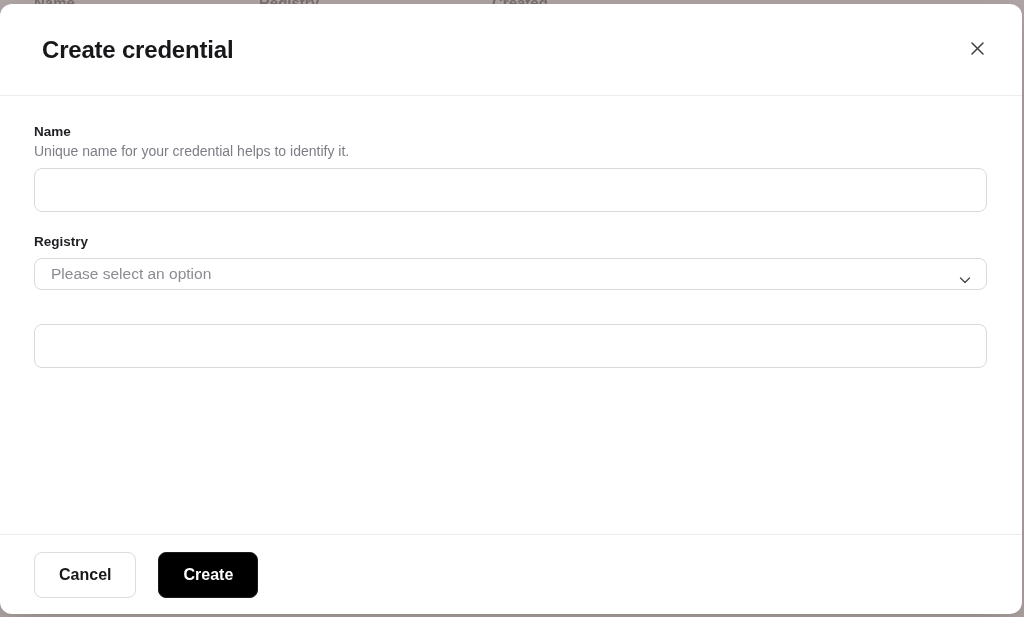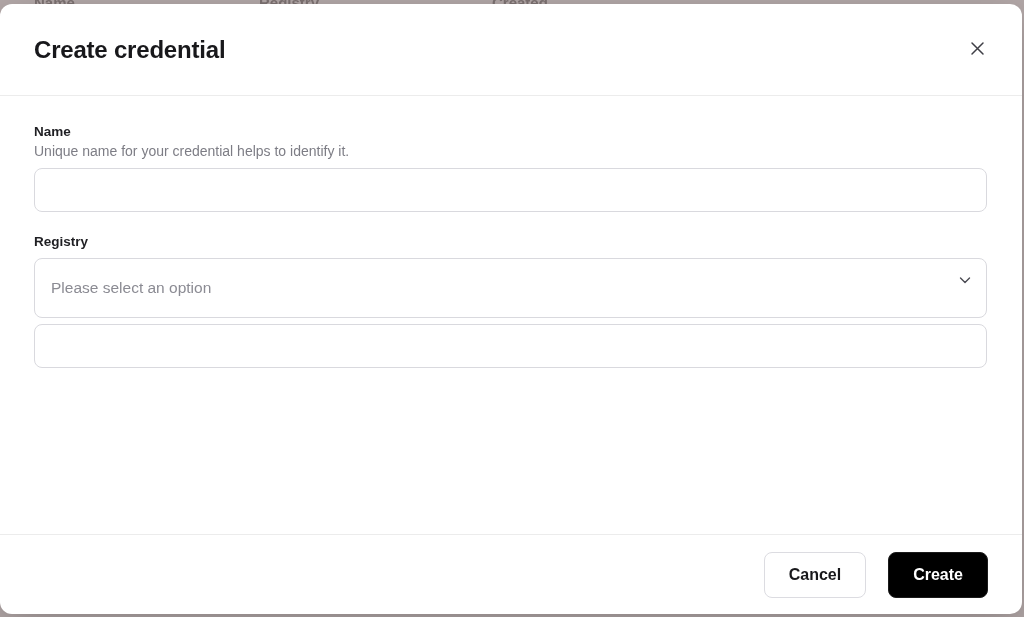--- a/index.html
+++ b/index.html
@@ -64,20 +64,21 @@
     align-items: center;
     justify-content: space-between;
     padding: 0 28px 0 34px;
     box-sizing: border-box;
   }
   .modal-title {
     font-size: 24px;
     font-weight: 700;
     color: #18181b;
     letter-spacing: -0.2px;
+    margin-left: 8px;
   }
   .close-btn {
     width: 34px;
     height: 34px;
     border: none;
     background: transparent;
     border-radius: 6px;
     display: flex;
     align-items: center;
     justify-content: center;
@@ -126,21 +127,21 @@
   }
   .text-input::placeholder { color: #9b9ba3; }
 
   .select-wrap {
     position: relative;
     width: 953px;
     height: 44px;
   }
   .select-box {
     width: 953px;
-    height: 60px;
+    height: 32px;
     box-sizing: border-box;
     border: 1px solid #d9d9de;
     border-radius: 8px;
     background: #ffffff;
     padding: 0 40px 0 16px;
     display: flex;
     align-items: center;
     font-size: 15.5px;
     color: #8b8b93;
     cursor: pointer;
@@ -154,21 +155,21 @@
     pointer-events: none;
     display: flex;
   }
 
   .modal-footer {
     flex: 0 0 80px;
     height: 80px;
     border-top: 1px solid #ececec;
     display: flex;
     align-items: center;
-    justify-content: flex-end;
+    justify-content: flex-start;
     gap: 22px;
     padding: 0 34px;
     box-sizing: border-box;
   }
   .btn {
     font-family: "Liberation Sans", sans-serif;
     font-size: 16px;
     font-weight: 600;
     border-radius: 8px;
     cursor: pointer;

